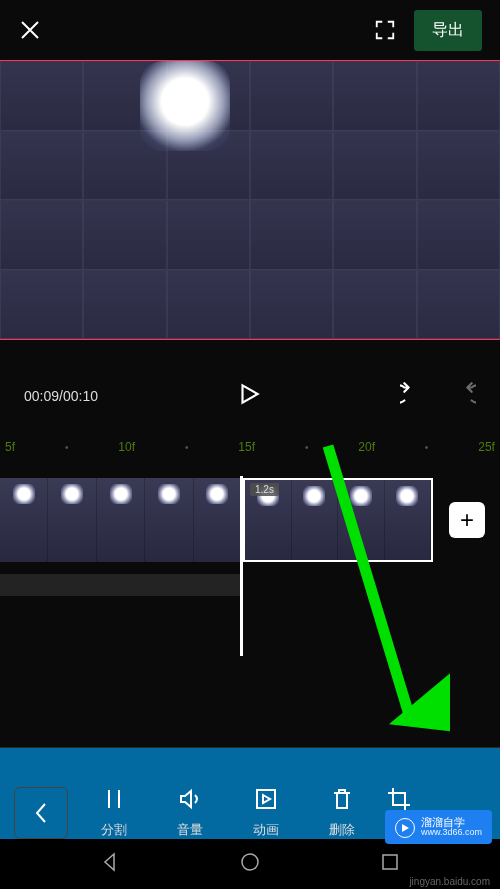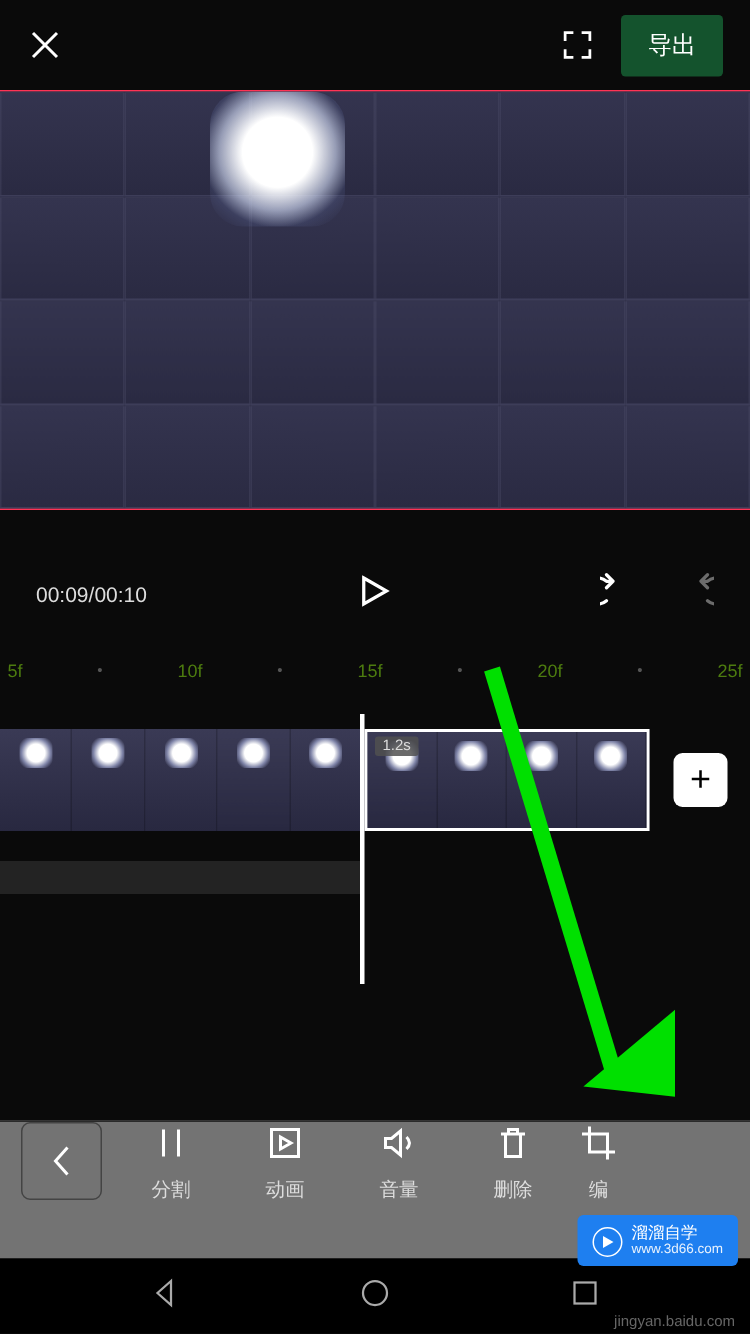--- a/index.html
+++ b/index.html
@@ -115,21 +115,21 @@
     }
     .clip-row {
       display: flex;
       align-items: center;
       height: 68px;
       margin-top: 20px;
       gap: 0;
     }
     .clip {
       position: relative;
-      height: 68px;
+      height: 84px;
       background: #2a2a42;
       display: flex;
       overflow: hidden;
     }
     .clip.selected {
       border: 2px solid #fff;
       width: 190px;
     }
     .clip.first { width: 243px; border-right: 1px solid #000; }
     .thumb {
@@ -188,23 +188,23 @@
       z-index: 50;
       pointer-events: none;
     }
     .toolbar {
       position: absolute;
       bottom: 50px;
       left: 0;
       right: 0;
       height: 92px;
       display: flex;
-      align-items: flex-start;
+      align-items: flex-end;
       border-top: 1px solid #2a2a2a;
-      background: #737373;
+      background: #0369a1;
     }
     .back-btn {
       width: 54px;
       height: 52px;
       border: 1px solid #444;
       border-radius: 6px;
       display: flex;
       align-items: center;
       justify-content: center;
       margin: 0 8px 0 14px;
@@ -396,33 +396,33 @@
       <div class="icon">
         <svg width="26" height="26" viewBox="0 0 26 26" fill="none" stroke="#fff" stroke-width="2">
           <path d="M8 4 V22 M18 4 V22"></path>
         </svg>
       </div>
       <span class="label">分割</span>
     </div>
     <div class="tool-item">
       <div class="icon">
         <svg width="26" height="26" viewBox="0 0 26 26" fill="none" stroke="#fff" stroke-width="2">
+          <path d="M4 10 V16 H8 L14 21 V5 L8 10 Z M18 9 Q22 13 18 17"></path>
+        </svg>
+      </div>
+      <span class="label">音量</span>
+    </div>
+    <div class="tool-item">
+      <div class="icon">
+        <svg width="26" height="26" viewBox="0 0 26 26" fill="none" stroke="#fff" stroke-width="2">
           <rect x="4" y="4" width="18" height="18"></rect>
             <path d="M10 9 L17 13 L10 17 Z"></path>
         </svg>
       </div>
       <span class="label">动画</span>
-    </div>
-    <div class="tool-item">
-      <div class="icon">
-        <svg width="26" height="26" viewBox="0 0 26 26" fill="none" stroke="#fff" stroke-width="2">
-          <path d="M4 10 V16 H8 L14 21 V5 L8 10 Z M18 9 Q22 13 18 17"></path>
-        </svg>
-      </div>
-      <span class="label">音量</span>
     </div>
     <div class="tool-item">
       <div class="icon">
         <svg width="26" height="26" viewBox="0 0 26 26" fill="none" stroke="#fff" stroke-width="2">
           <path d="M5 7 H21 M8 7 V22 H18 V7 M10 7 V4 H16 V7"></path>
         </svg>
       </div>
       <span class="label">删除</span>
     </div>
     <div class="tool-item" style="width:38px">

